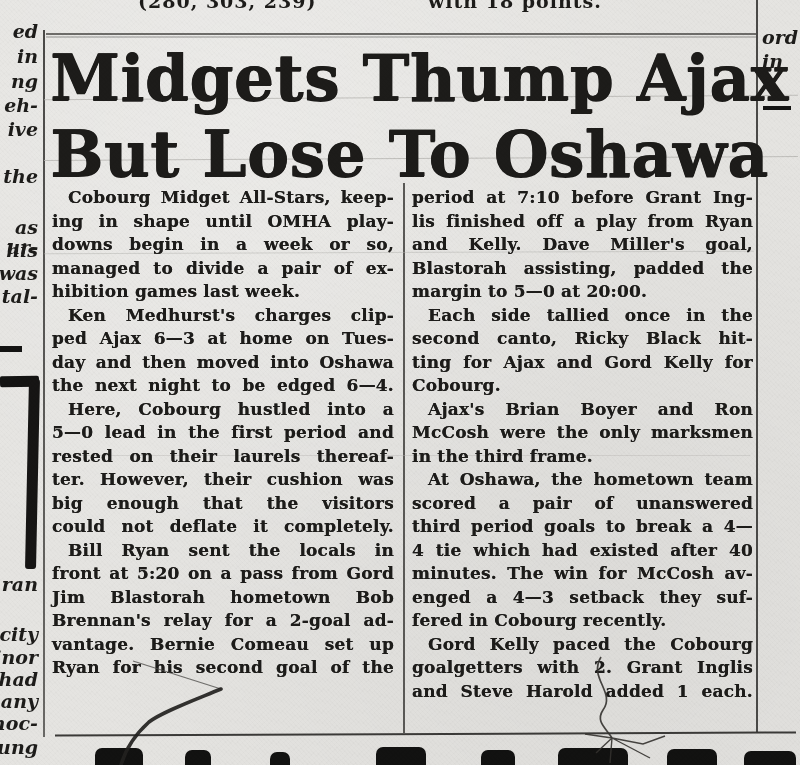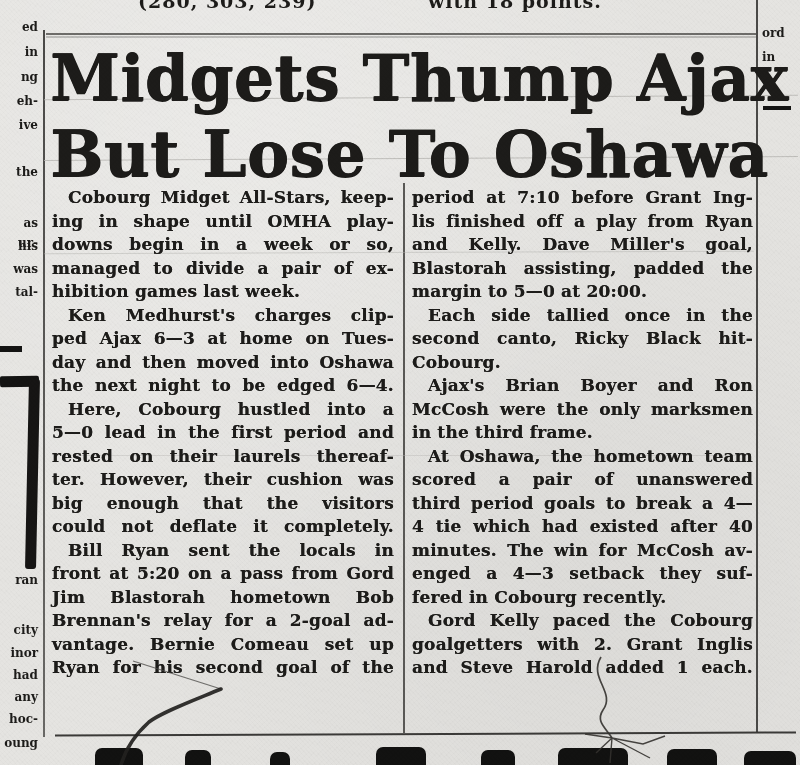--- a/index.html
+++ b/index.html
@@ -26,21 +26,21 @@
   .bottom-rule{position:absolute;left:55px;top:733px;width:741px;height:2px;background:#3b3a38;transform:rotate(-0.25deg);}
   .vline{position:absolute;width:2px;background:#4a4947;}
   .left-border{left:43px;top:30px;height:707px;background:linear-gradient(#4a4947,#6a6966);}
   .col-divider{left:403px;top:183px;height:550px;background:#5a5956;width:1.5px;}
   .right-border{left:756px;top:0;height:733px;}
   .streak{position:absolute;height:1px;background:#b6b5b1;opacity:.8;pointer-events:none;}
   
   .top-frag{position:absolute;top:-10px;font-size:19px;font-weight:bold;letter-spacing:1px;white-space:nowrap;}
   .tf-left{left:138px;}
   .tf-right{left:428px;}
-  .lm-frag,.rm-frag{position:absolute;font-size:12px;font-weight:bold;white-space:nowrap;}
+  .lm-frag,.rm-frag{position:absolute;font-size:19px;font-weight:bold;white-space:nowrap;font-style:italic;}
   .lm-frag{right:762px;} 
   .rm-frag{left:762px;}
   .dashbar{height:4px;background:#141413;position:absolute;}
   
   .headline{
     position:absolute;left:50px;width:694px;height:74px;
     font-size:63px;line-height:72px;font-weight:bold;
     letter-spacing:.5px;
     text-align:justify;text-align-last:justify;
     text-shadow:.7px 0 0 currentColor, 0 .5px 0 currentColor;
@@ -119,20 +119,21 @@
       <div>
         <div class="bline">period at 7:10 before Grant Ing-</div>
         <div class="bline">lis finished off a play from Ryan</div>
         <div class="bline">and Kelly. Dave Miller's goal,</div>
         <div class="bline">Blastorah assisting, padded the</div>
         <div class="bline lastline">margin to 5—0 at 20:00.</div>
       </div>
       <div>
         <div class="bline first">Each side tallied once in the</div>
         <div class="bline">second canto, Ricky Black hit-</div>
+        <div class="bline">ting for Ajax and Gord Kelly for</div>
         <div class="bline lastline">Cobourg.</div>
       </div>
       <div>
         <div class="bline first">Ajax's Brian Boyer and Ron</div>
         <div class="bline">McCosh were the only marksmen</div>
         <div class="bline lastline">in the third frame.</div>
       </div>
       <div>
         <div class="bline first">At Oshawa, the hometown team</div>
         <div class="bline">scored a pair of unanswered</div>

